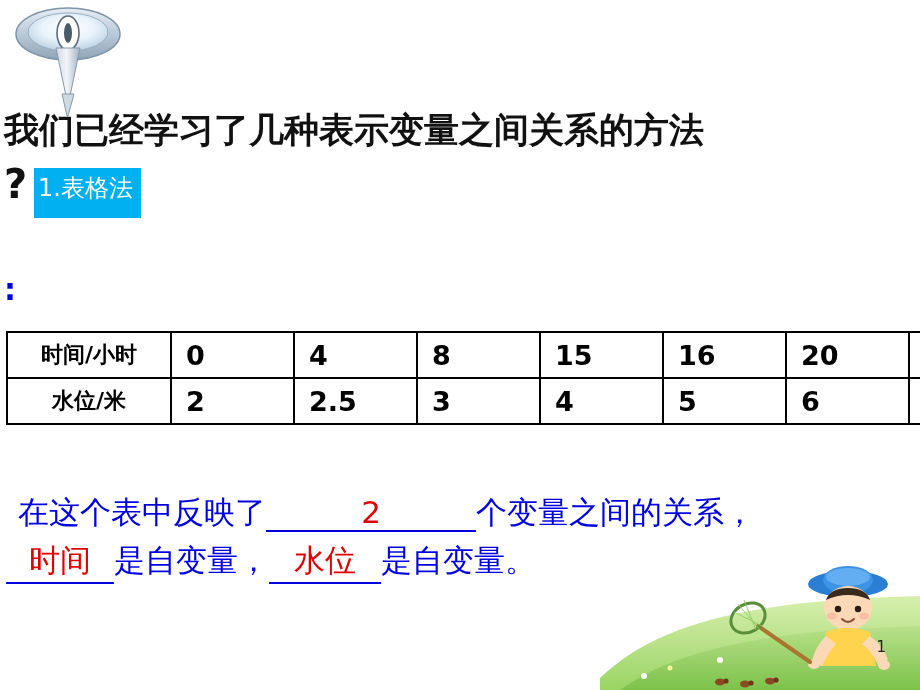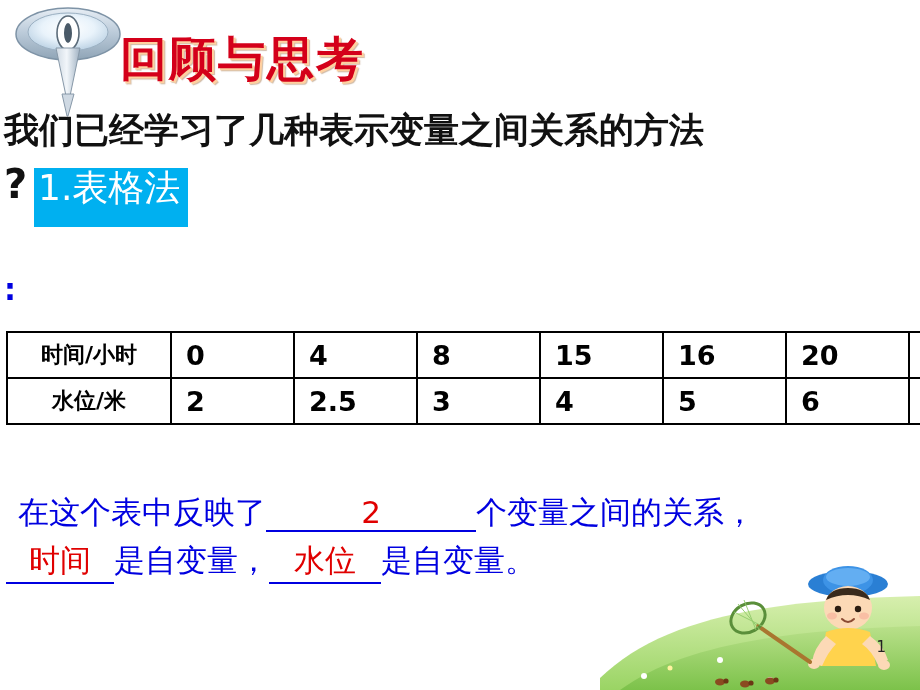--- a/index.html
+++ b/index.html
@@ -68,23 +68,23 @@
     line-height: 44px;
   }
 
   
   .method {
     position: absolute;
     left: 34px;
     top: 168px;
     background: #00b0f0;
     color: #ffffff;
-    font-size: 36px;
+    font-size: 24px;
     font-weight: normal;
-    padding: 1px 8px 20px 4px;
+    padding: 1px 8px 11px 4px;
     line-height: 38px;
     font-family: "DejaVu Sans", sans-serif;
   }
 
   
   .example {
     position: absolute;
     left: 4px;
     top: 232px;
     font-size: 30px;
@@ -205,21 +205,20 @@
       </defs>
       <ellipse cx="56" cy="30" rx="52" ry="26" fill="url(#plate)" stroke="#7e93a6" stroke-width="1.5"></ellipse>
       <ellipse cx="56" cy="28" rx="40" ry="19" fill="url(#glass)" stroke="#9bb0c2" stroke-width="1"></ellipse>
       <ellipse cx="56" cy="29" rx="11" ry="17" fill="#ffffff" stroke="#5b6b79" stroke-width="1.6"></ellipse>
       <ellipse cx="56" cy="29" rx="4" ry="10" fill="#4a5a68"></ellipse>
       <polygon points="44,44 68,44 58,92 54,92" fill="url(#cone)" stroke="#8798a8" stroke-width="1"></polygon>
       <polygon points="50,90 62,90 56,112 55,112" fill="#cfd9e3" stroke="#8798a8" stroke-width="1"></polygon>
     </svg>
   </div>
 
-  <div class="title">回顾与思考</div>
 
   <div class="intro-line">我们已经学习了几种表示变量之间关系的方法</div>
   <div class="intro-line2">?</div>
 
   <div class="method">1.表格法</div>
 
   <div class="example-cont">:</div>
 
   <table class="data-table">
     <tbody>

